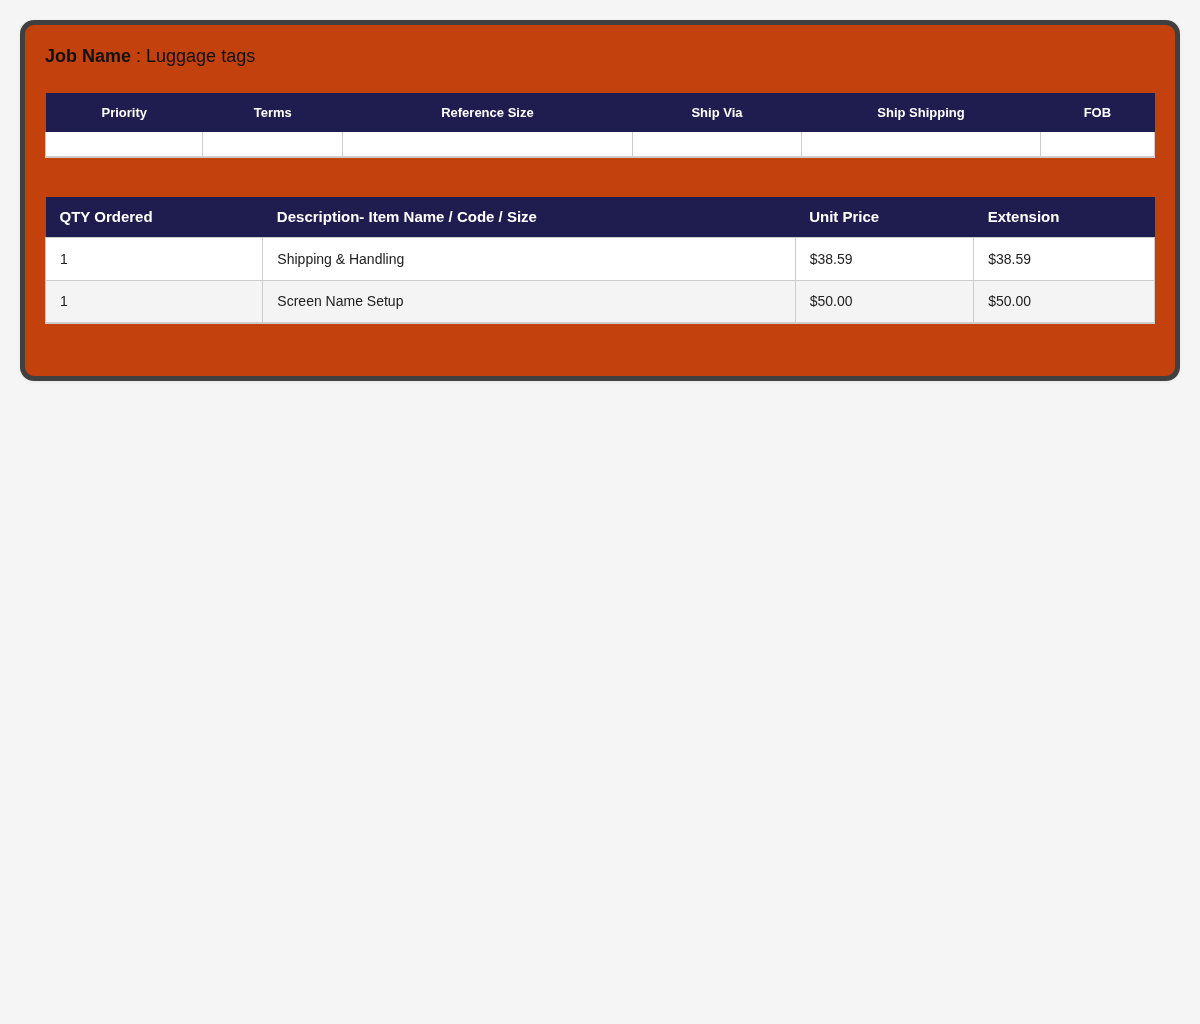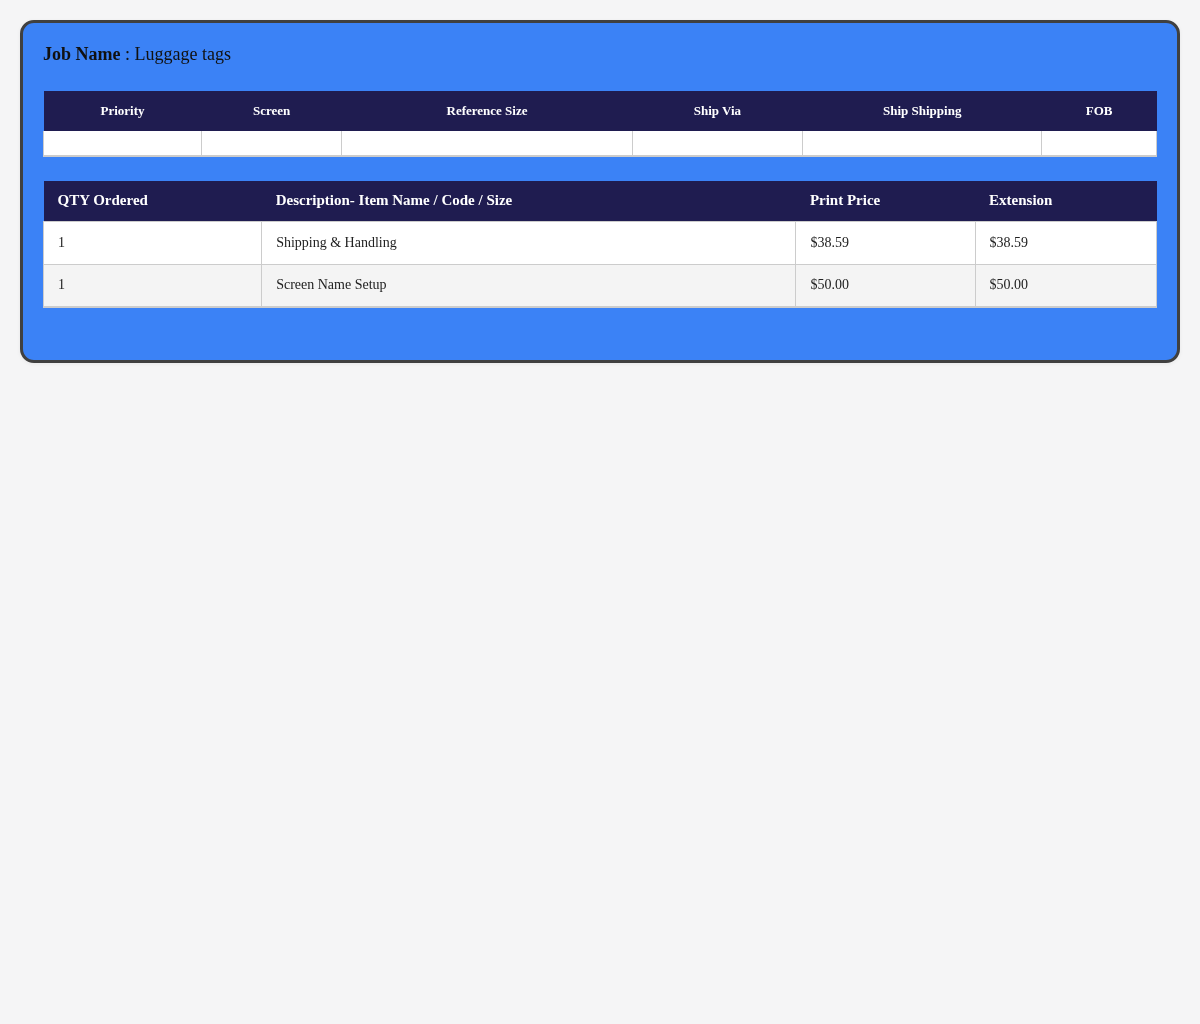--- a/index.html
+++ b/index.html
@@ -9,26 +9,25 @@
     width: 1200px;
     height: 1024px;
     background: #f5f5f6;
     font-family: "Liberation Sans", sans-serif;
   }
   .card {
     position: absolute;
     left: 20px;
     top: 20px;
     width: 1160px;
-    background: #3b82f6;
-    border: 3px solid #404040;
+    background: #c2410c;
+    border: 5px solid #404040;
     border-radius: 14px;
     box-shadow: 0 1px 4px rgba(0,0,0,0.06);
     padding: 20px 20px 52px 20px;
-    font-family: Liberation Serif, serif;
   }
   .job-title {
     font-size: 18px;
     line-height: 22px;
     color: #111111;
     margin: 0 0 26px 0;
     font-weight: normal;
   }
   .job-title .label { font-weight: bold; }
   table {
@@ -47,21 +46,21 @@
     padding: 12px 6px;
   }
   .ship-table tbody td {
     height: 25px;
     border-left: 1px solid #cccccc;
     border-right: 1px solid #cccccc;
     border-bottom: 2px solid #cccccc;
     background: #ffffff;
   }
   
-  .items-table { margin-top: 24px; }
+  .items-table { margin-top: 39px; }
   .items-table thead th {
     background: #1f1c50;
     color: #ffffff;
     font-size: 15px;
     font-weight: bold;
     text-align: left;
     height: 40px;
     padding: 0 14px;
   }
   .items-table tbody td {
@@ -90,21 +89,21 @@
       <col style="width:14.2%">
       <col style="width:12.6%">
       <col style="width:26.1%">
       <col style="width:15.3%">
       <col style="width:21.5%">
       <col style="width:10.3%">
     </colgroup>
     <thead>
       <tr>
         <th>Priority</th>
-        <th>Screen</th>
+        <th>Terms</th>
         <th>Reference Size</th>
         <th>Ship Via</th>
         <th>Ship Shipping</th>
         <th>FOB</th>
       </tr>
     </thead>
     <tbody>
       <tr>
         <td></td>
         <td></td>
@@ -120,21 +119,21 @@
     <colgroup>
       <col style="width:19.6%">
       <col style="width:48.0%">
       <col style="width:16.1%">
       <col style="width:16.3%">
     </colgroup>
     <thead>
       <tr>
         <th>QTY Ordered</th>
         <th>Description- Item Name / Code / Size</th>
-        <th>Print Price</th>
+        <th>Unit Price</th>
         <th>Extension</th>
       </tr>
     </thead>
     <tbody>
       <tr>
         <td>1</td>
         <td>Shipping &amp; Handling</td>
         <td>$38.59</td>
         <td>$38.59</td>
       </tr>

